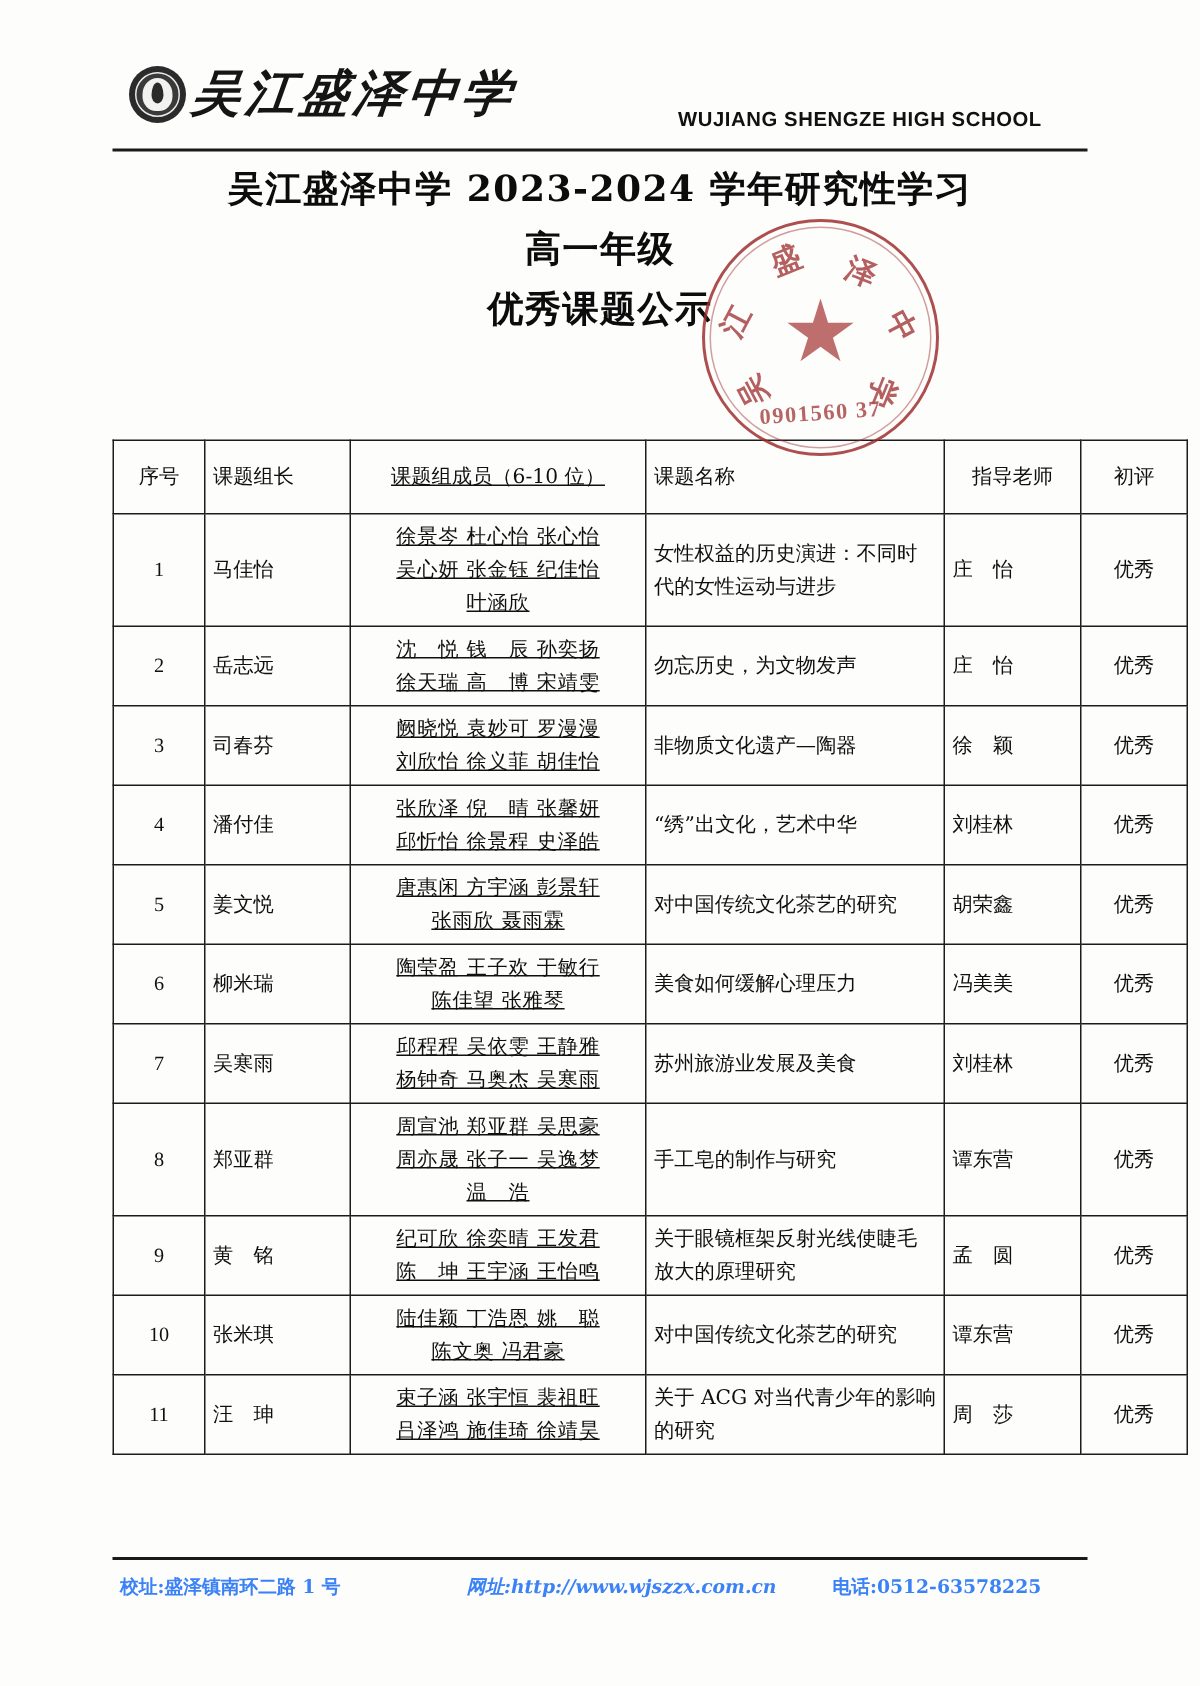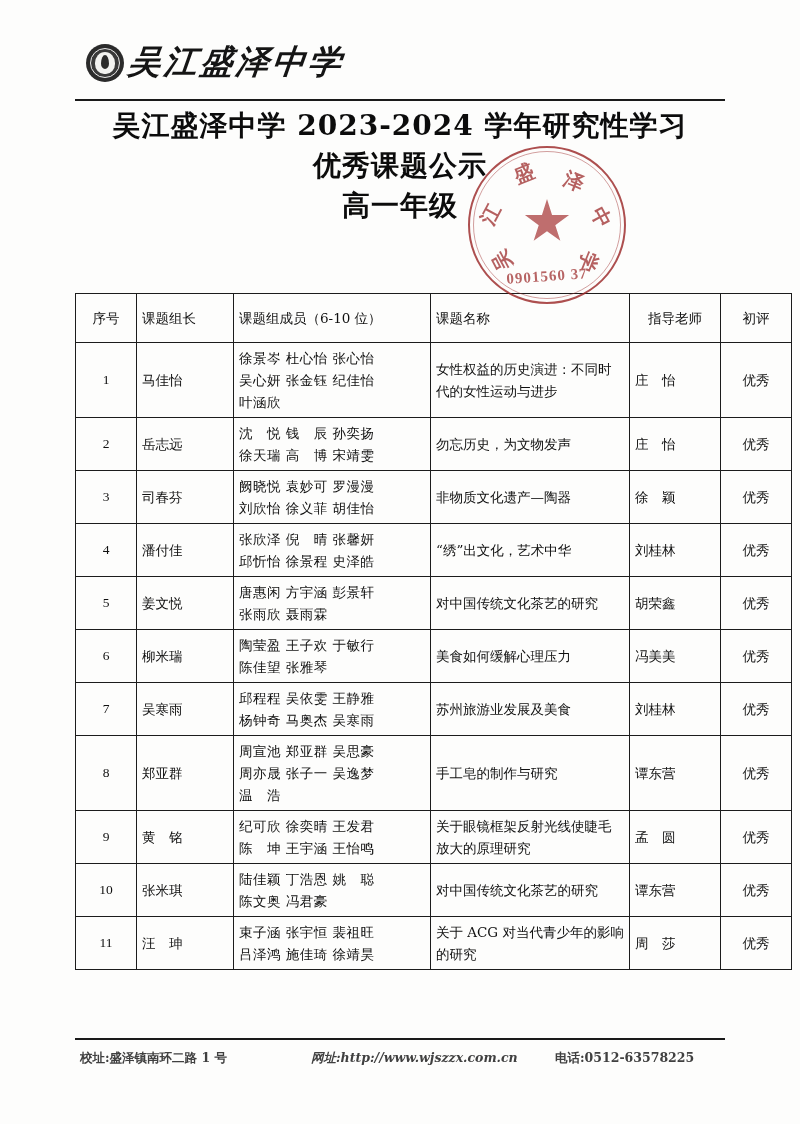--- a/index.html
+++ b/index.html
@@ -98,21 +98,21 @@
   
   .title-block {
     position: absolute;
     left: 0; right: 0;
     top: 106px;
     text-align: center;
   }
   .title-line {
     font-family: "DejaVu Serif", "Liberation Serif", serif;
     font-weight: bold;
-    font-size: 28px;
+    font-size: 24px;
     line-height: 40px;
     letter-spacing: 1px;
     color: #0c0c0c;
     white-space: nowrap;
   }
 
   
   .seal {
     position: absolute;
     left: 468px;
@@ -181,21 +181,21 @@
     border: 1.4px solid #1c1c1c;
     padding: 4px 5px;
     font-size: 13.5px;
     font-weight: normal;
     color: #101010;
     vertical-align: middle;
     line-height: 22px;
   }
   .c-no    { width: 50px;  text-align: center; }
   .c-lead  { width: 86px;  text-align: left; }
-  .c-mem   { width: 186px; text-align: left; }
+  .c-mem   { width: 186px; text-align: center; text-decoration: underline; }
   .c-title { width: 188px; text-align: left; }
   .c-tea   { width: 80px;  }
   .c-eval  { width: 60px;  text-align: center; }
 
   thead td {
     text-align: center;
     font-weight: bold;
     height: 40px;
     font-size: 14px;
   }
@@ -213,47 +213,48 @@
   }
   .footer {
     position: absolute;
     left: 75px;
     right: 75px;
     top: 1050px;
     height: 26px;
     font-family: "DejaVu Serif", "Liberation Serif", serif;
     font-size: 12.5px;
     font-weight: bold;
-    color: #404040;
+    color: #3b82f6;
     text-align: right;
   }
   .f-addr { position: absolute; left: 5px;   top: 0; white-space: nowrap; }
   .f-web  { position: absolute; left: 236px; top: 0; white-space: nowrap; font-style: italic; }
   .f-tel  { position: absolute; left: 480px; top: 0; white-space: nowrap; }
 </style>
 </head>
 <body>
 
 <div class="page">
 
   <div class="letterhead">
     <div class="logo-wrap">
       <div class="logo-outer"></div>
       <div class="logo-ring"></div>
       <div class="logo-core"></div>
       <div class="logo-flame"></div>
     </div>
     <div class="school-cn">吴江盛泽中学</div>
+    <div class="school-en">WUJIANG SHENGZE HIGH SCHOOL</div>
     <div class="rule"></div>
   </div>
 
   <div class="title-block">
     <div class="title-line">吴江盛泽中学 2023-2024 学年研究性学习</div>
+    <div class="title-line">高一年级</div>
     <div class="title-line">优秀课题公示</div>
-    <div class="title-line">高一年级</div>
   </div>
 
   <div class="seal">
     <div class="seal-inner"></div>
     <div class="seal-star"></div>
     <div class="seal-char" style="left:44px;  top:12px;  transform:rotate(-22deg);">盛</div>
     <div class="seal-char" style="left:94px;  top:20px;  transform:rotate(22deg);">泽</div>
     <div class="seal-char" style="left:121px; top:56px;  transform:rotate(62deg);">中</div>
     <div class="seal-char" style="left:108px; top:100px; transform:rotate(112deg);">学</div>
     <div class="seal-char" style="left:22px;  top:99px;  transform:rotate(-118deg);">吴</div>

